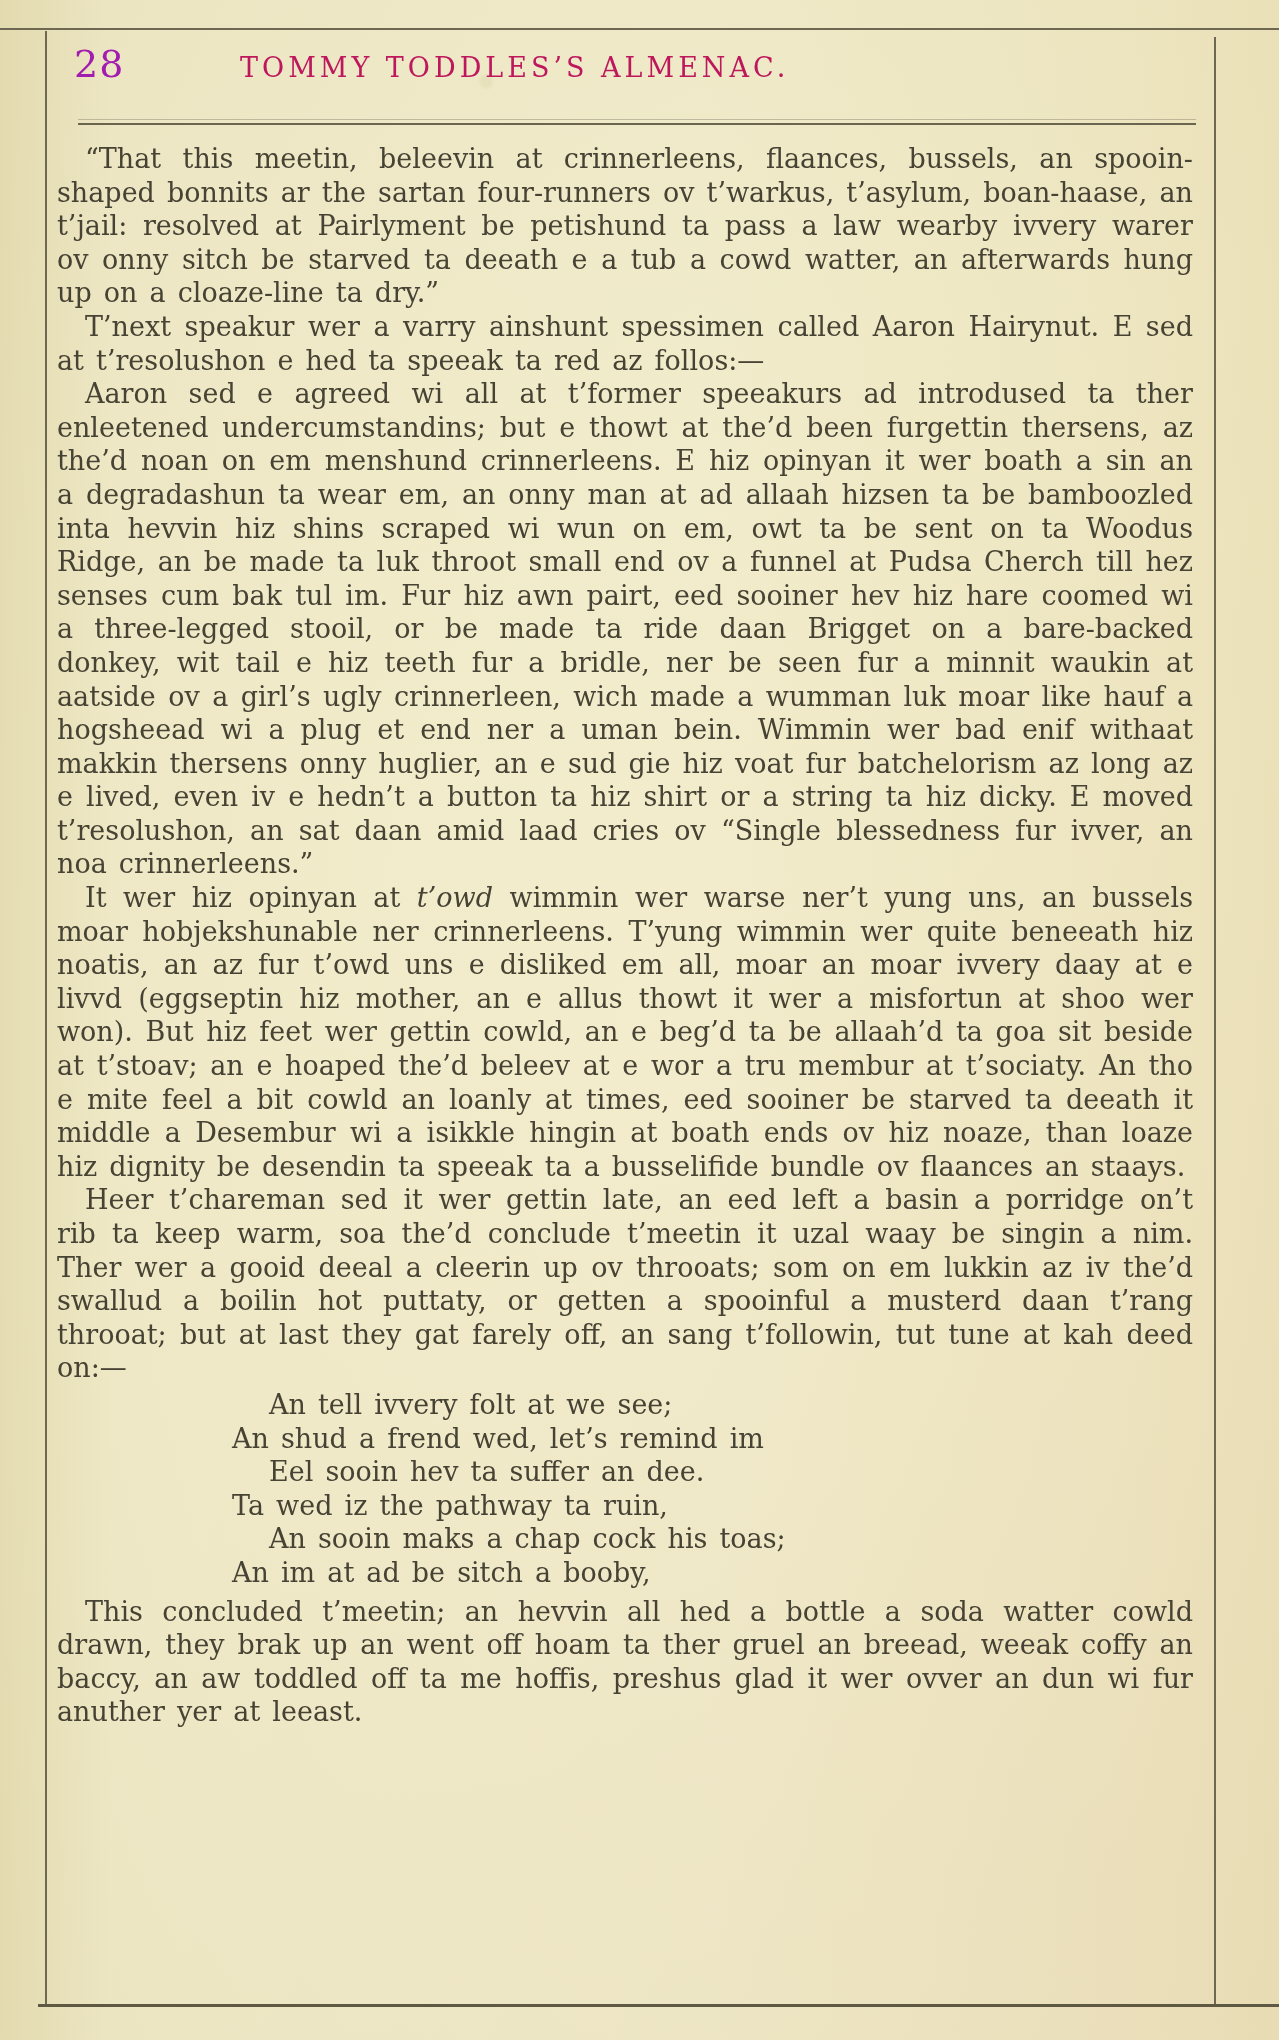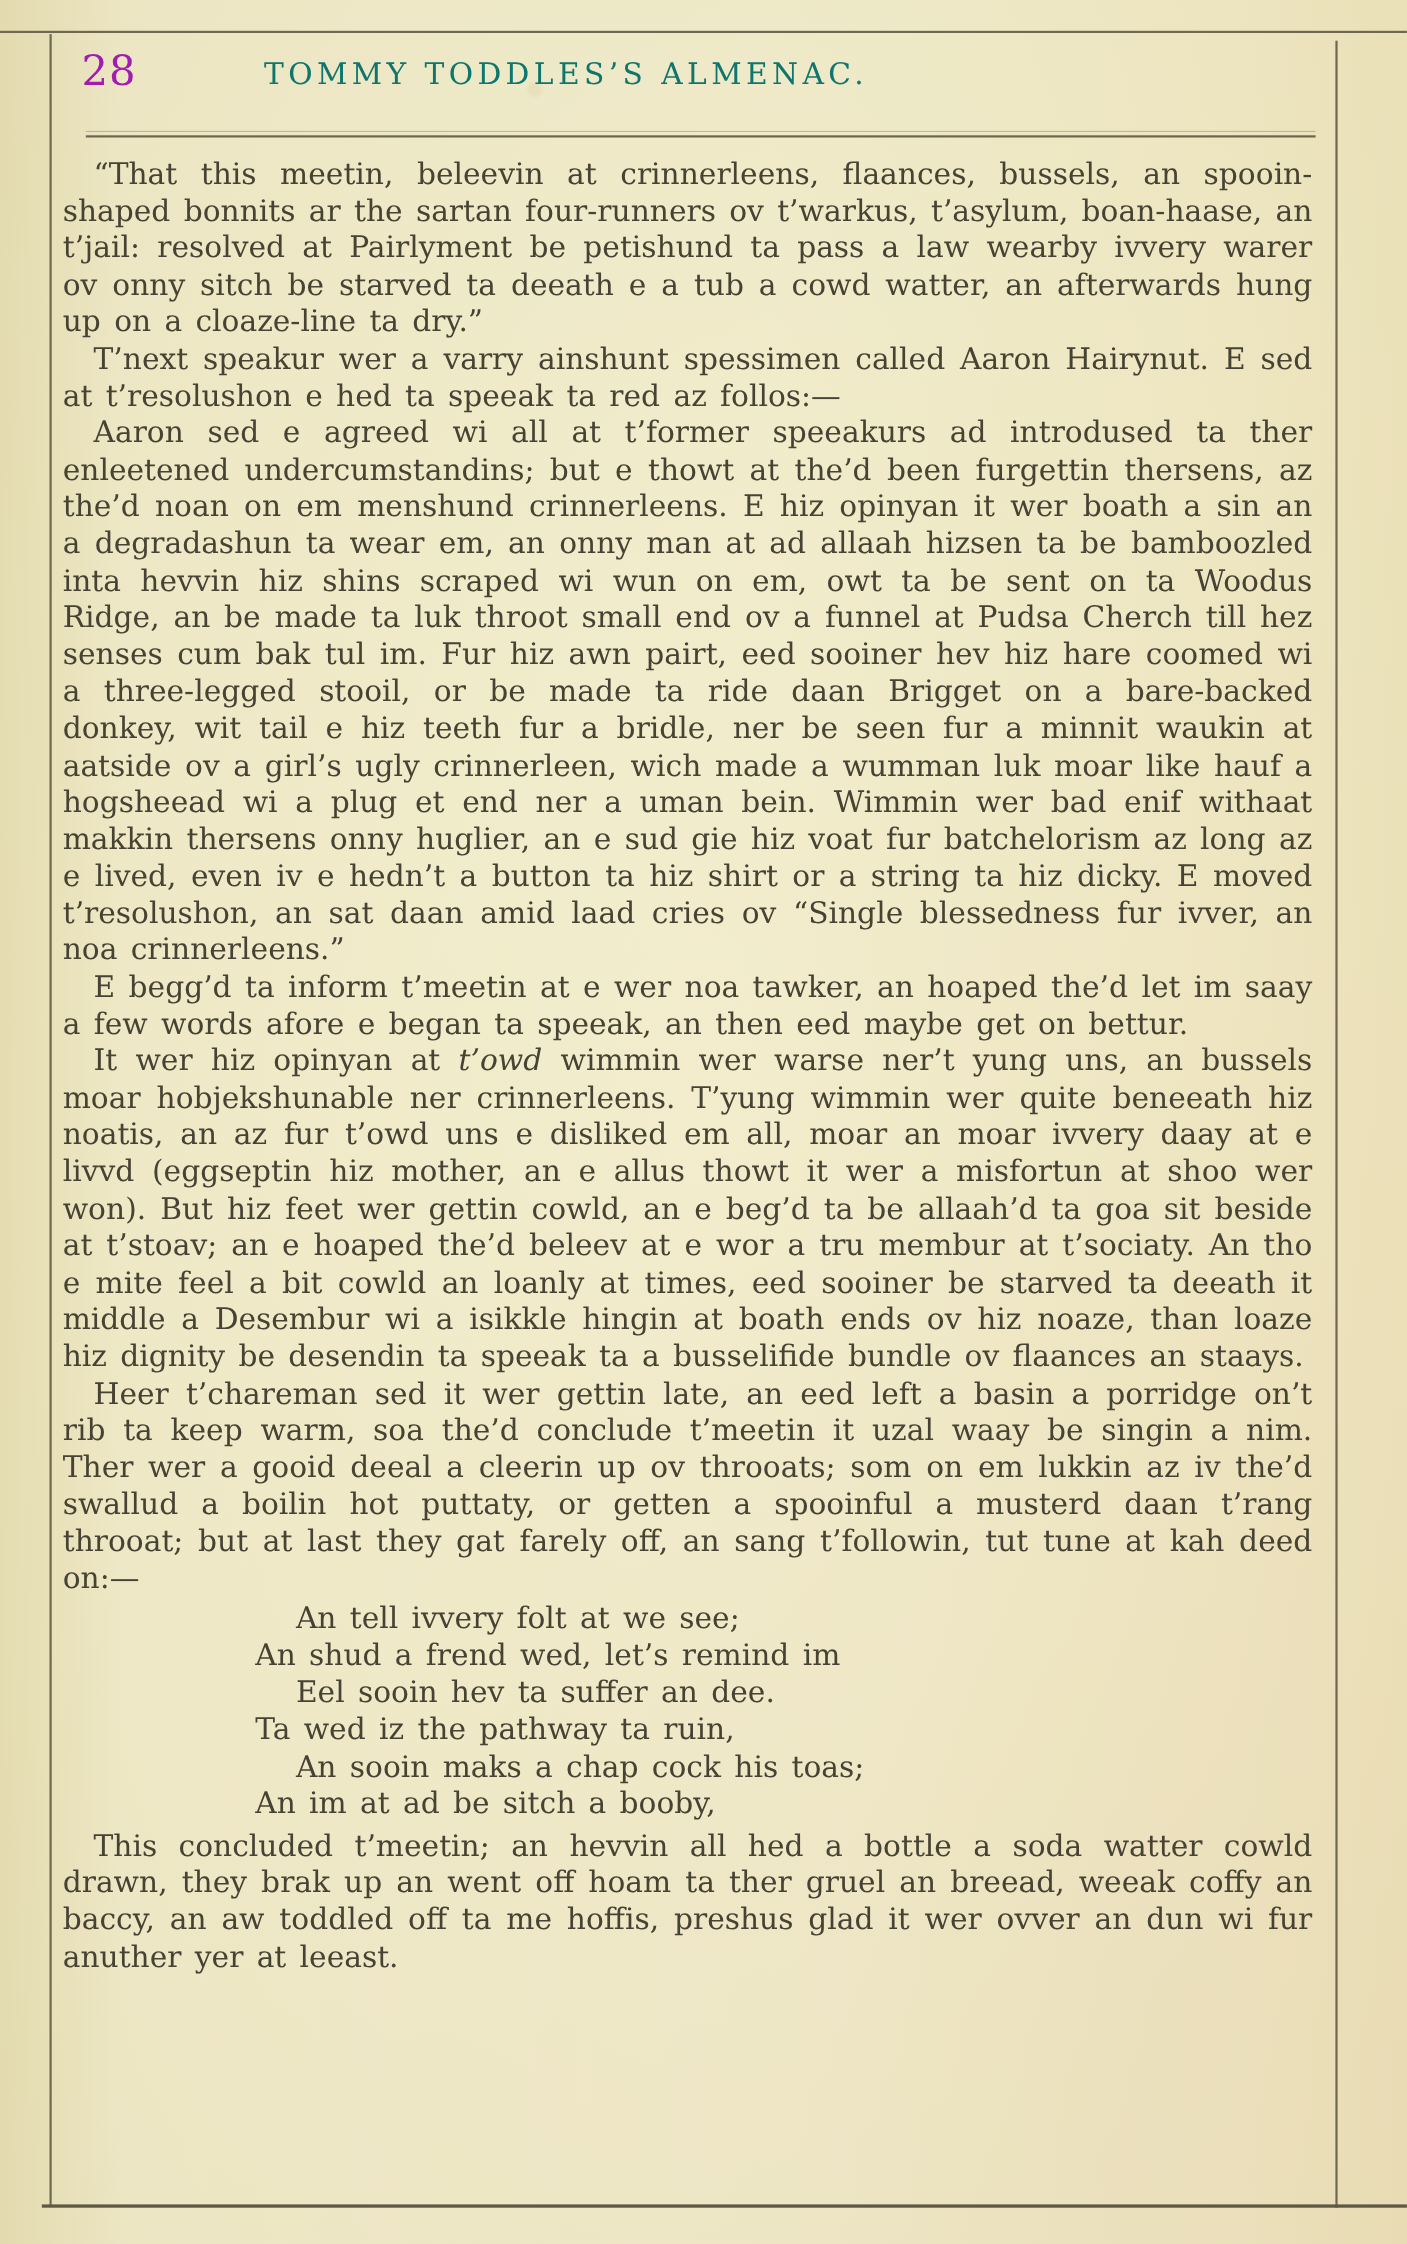--- a/index.html
+++ b/index.html
@@ -31,21 +31,21 @@
   .rule-left   { position: absolute; left: 45px;  top: 31px; height: 1974px; width: 2px; background: #6e6852; }
   .rule-right  { position: absolute; left: 1214px; top: 37px; height: 1970px; width: 2px; background: #6e6852; }
   .rule-bottom { position: absolute; left: 38px; right: 0; top: 2004px; height: 3px; background: #5f5944; }
 
   .page-number {
     position: absolute; left: 74px; top: 42px;
     font-size: 38px; color: #a21caf; letter-spacing: 1px;
   }
   .header-title {
     position: absolute; left: 240px; top: 52px;
-    font-size: 27px; color: #0f766e; letter-spacing: 4px;
+    font-size: 27px; color: #be185d; letter-spacing: 4px;
   }
   .header-rule {
     position: absolute; left: 78px; top: 123px; width: 1118px; height: 2px;
     background: #6b6550;
   }
   .header-rule::before {
     content: ""; position: absolute; left: 0; right: 0; top: -4px; height: 1px;
     background: rgba(107,101,80,0.35);
   }
 
@@ -78,21 +78,20 @@
 <div class="rule-bottom"></div>
 
 <div class="page-number">28</div>
 <div class="header-title">TOMMY TODDLES’S ALMENAC.</div>
 <div class="header-rule"></div>
 
 <div class="body-text">
     <p>“That this meetin, beleevin at crinnerleens, flaances, bussels, an spooin-shaped bonnits ar the sartan four-runners ov t’warkus, t’asylum, boan-haase, an t’jail: resolved at Pairlyment be petishund ta pass a law wearby ivvery warer ov onny sitch be starved ta deeath e a tub a cowd watter, an afterwards hung up on a cloaze-line ta dry.”</p>
     <p>T’next speakur wer a varry ainshunt spessimen called Aaron Hairynut.  E sed at t’resolushon e hed ta speeak ta red az follos:—</p>
     <p>Aaron sed e agreed wi all at t’former speeakurs ad introdused ta ther enleetened undercumstandins; but e thowt at the’d been furgettin thersens, az the’d noan on em menshund crinnerleens.  E hiz opinyan it wer boath a sin an a degradashun ta wear em, an onny man at ad allaah hizsen ta be bamboozled inta hevvin hiz shins scraped wi wun on em, owt ta be sent on ta Woodus Ridge, an be made ta luk throot small end ov a funnel at Pudsa Cherch till hez senses cum bak tul im.  Fur hiz awn pairt, eed sooiner hev hiz hare coomed wi a three-legged stooil, or be made ta ride daan Brigget on a bare-backed donkey, wit tail e hiz teeth fur a bridle, ner be seen fur a minnit waukin at aatside ov a girl’s ugly crinnerleen, wich made a wumman luk moar like hauf a hogsheead wi a plug et end ner a uman bein.  Wimmin wer bad enif withaat makkin thersens onny huglier, an e sud gie hiz voat fur batchelorism az long az e lived, even iv e hedn’t a button ta hiz shirt or a string ta hiz dicky.  E moved t’resolushon, an sat daan amid laad cries ov “Single blessedness fur ivver, an noa crinnerleens.”</p>
-    <p>E begg’d ta inform t’meetin at e wer noa tawker, an hoaped the’d let im saay a few words afore e began ta speeak, an then eed maybe get on bettur.</p>
     <p>It wer hiz opinyan at <i>t’owd</i> wimmin wer warse ner’t yung uns, an bussels moar hobjekshunable ner crinnerleens.  T’yung wimmin wer quite beneeath hiz noatis, an az fur t’owd uns e disliked em all, moar an moar ivvery daay at e livvd (eggseptin hiz mother, an e allus thowt it wer a misfortun at shoo wer won).  But hiz feet wer gettin cowld, an e beg’d ta be allaah’d ta goa sit beside at t’stoav; an e hoaped the’d beleev at e wor a tru membur at t’sociaty.  An tho e mite feel a bit cowld an loanly at times, eed sooiner be starved ta deeath it middle a Desembur wi a isikkle hingin at boath ends ov hiz noaze, than loaze hiz dignity be desendin ta speeak ta a busselifide bundle ov flaances an staays.</p>
     <p>Heer t’chareman sed it wer gettin late, an eed left a basin a porridge on’t rib ta keep warm, soa the’d conclude t’meetin it uzal waay be singin a nim.  Ther wer a gooid deeal a cleerin up ov throoats; som on em lukkin az iv the’d swallud a boilin hot puttaty, or getten a spooinful a musterd daan t’rang throoat; but at last they gat farely off, an sang t’followin, tut tune at kah deed on:—</p>
     <div class="verse">
       <div class="verse-line vindent">An tell ivvery folt at we see;</div>
       <div class="verse-line">An shud a frend wed, let’s remind im</div>
       <div class="verse-line vindent">Eel sooin hev ta suffer an dee.</div>
       <div class="verse-line">Ta wed iz the pathway ta ruin,</div>
       <div class="verse-line vindent">An sooin maks a chap cock his toas;</div>
       <div class="verse-line">An im at ad be sitch a booby,</div>
     </div>

